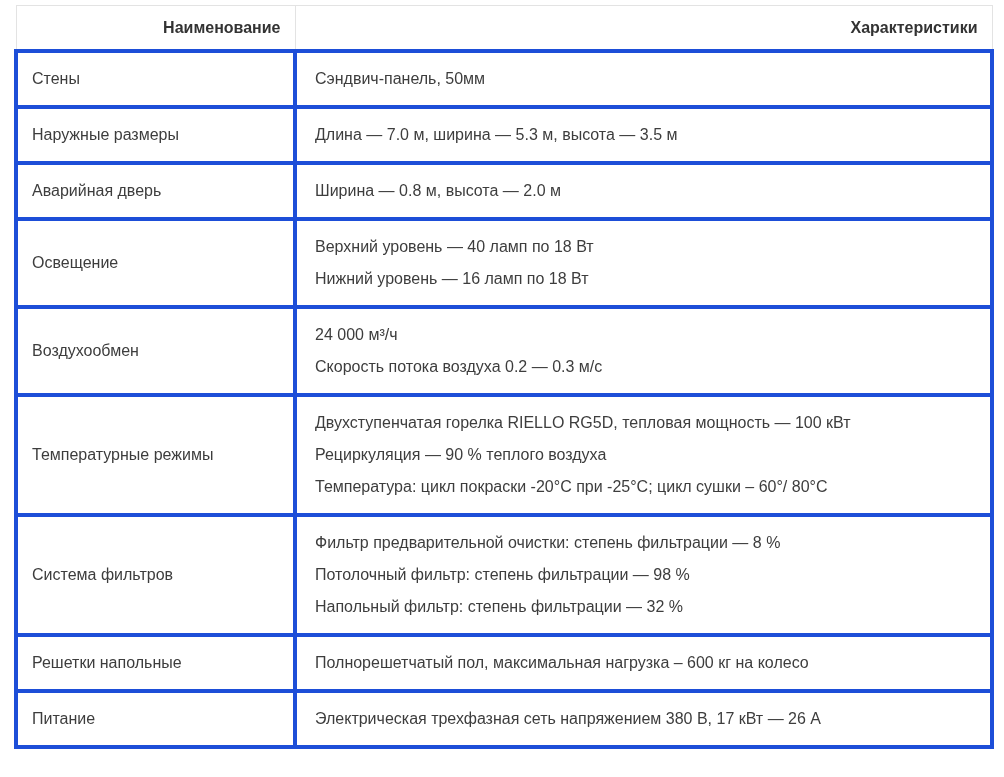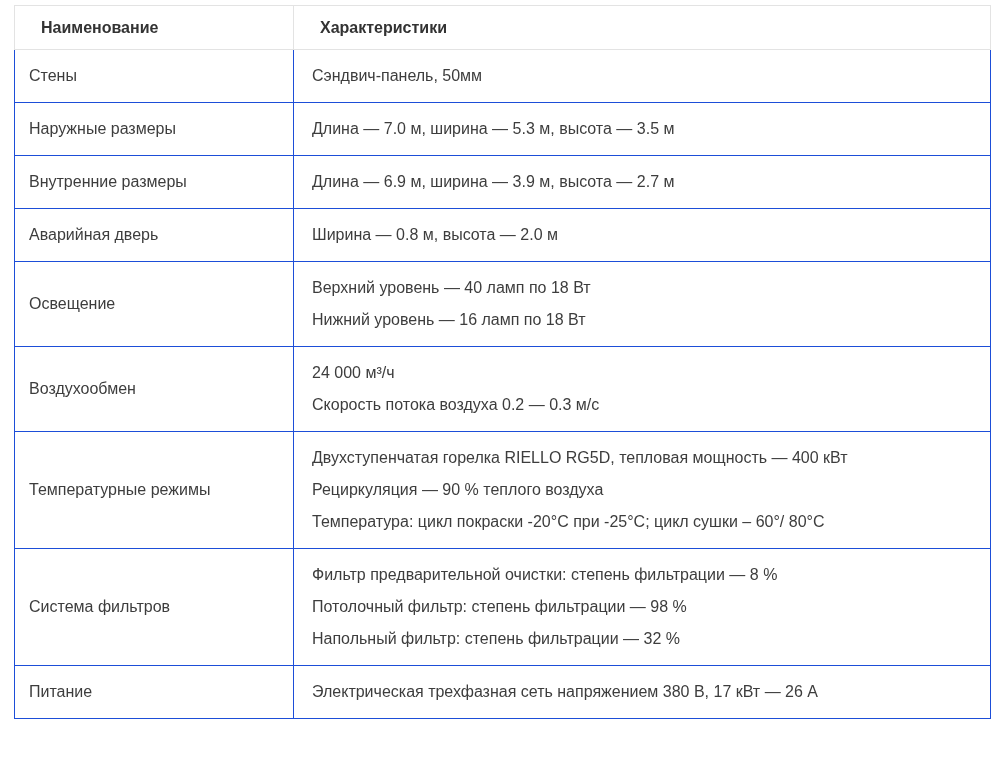--- a/index.html
+++ b/index.html
@@ -26,27 +26,27 @@
     width: 976px;
     table-layout: fixed;
   }
   table.spec-table col.c-name  { width: 279px; }
   table.spec-table col.c-specs { width: 697px; }
   table.spec-table th {
     border: 1px solid #e3e3e3;
     font-size: 16px;
     font-weight: bold;
     color: #333333;
-    text-align: left;
-    padding: 11px 26px;
+    text-align: right;
+    padding: 11px 14px;
     line-height: 21px;
     background: #ffffff;
   }
   table.spec-table td {
-    border: 1px solid #1d4ed8;
+    border: 4px solid #1d4ed8;
     font-size: 16px;
     vertical-align: middle;
     padding: 8px 14px;
     background: #ffffff;
   }
   table.spec-table td p {
     margin: 4px;
     line-height: 28px;
     white-space: nowrap;
     overflow: hidden;
@@ -78,26 +78,20 @@
               <p>Сэндвич-панель, 50мм</p>
             </td>
           </tr>
           <tr>
             <td class="col-name">Наружные размеры</td>
             <td class="col-specs">
               <p>Длина — 7.0 м, ширина — 5.3 м, высота — 3.5 м</p>
             </td>
           </tr>
           <tr>
-            <td class="col-name">Внутренние размеры</td>
-            <td class="col-specs">
-              <p>Длина — 6.9 м, ширина — 3.9 м, высота — 2.7 м</p>
-            </td>
-          </tr>
-          <tr>
             <td class="col-name">Аварийная дверь</td>
             <td class="col-specs">
               <p>Ширина — 0.8 м, высота — 2.0 м</p>
             </td>
           </tr>
           <tr>
             <td class="col-name">Освещение</td>
             <td class="col-specs">
               <p>Верхний уровень — 40 ламп по 18 Вт</p>
               <p>Нижний уровень — 16 ламп по 18 Вт</p>
@@ -106,31 +100,37 @@
           <tr>
             <td class="col-name">Воздухообмен</td>
             <td class="col-specs">
               <p>24 000 м³/ч</p>
               <p>Скорость потока воздуха 0.2 — 0.3 м/с</p>
             </td>
           </tr>
           <tr>
             <td class="col-name">Температурные режимы</td>
             <td class="col-specs">
-              <p>Двухступенчатая горелка RIELLO RG5D, тепловая мощность — 400 кВт</p>
+              <p>Двухступенчатая горелка RIELLO RG5D, тепловая мощность — 100 кВт</p>
               <p>Рециркуляция — 90 % теплого воздуха</p>
               <p>Температура: цикл покраски -20°C при -25°C; цикл сушки – 60°/ 80°C</p>
             </td>
           </tr>
           <tr>
             <td class="col-name">Система фильтров</td>
             <td class="col-specs">
               <p>Фильтр предварительной очистки: степень фильтрации — 8 %</p>
               <p>Потолочный фильтр: степень фильтрации — 98 %</p>
               <p>Напольный фильтр: степень фильтрации — 32 %</p>
+            </td>
+          </tr>
+          <tr>
+            <td class="col-name">Решетки напольные</td>
+            <td class="col-specs">
+              <p>Полнорешетчатый пол, максимальная нагрузка – 600 кг на колесо</p>
             </td>
           </tr>
           <tr>
             <td class="col-name">Питание</td>
             <td class="col-specs">
               <p>Электрическая трехфазная сеть напряжением 380 В, 17 кВт — 26 А</p>
             </td>
           </tr>
         </tbody>
     </table>

